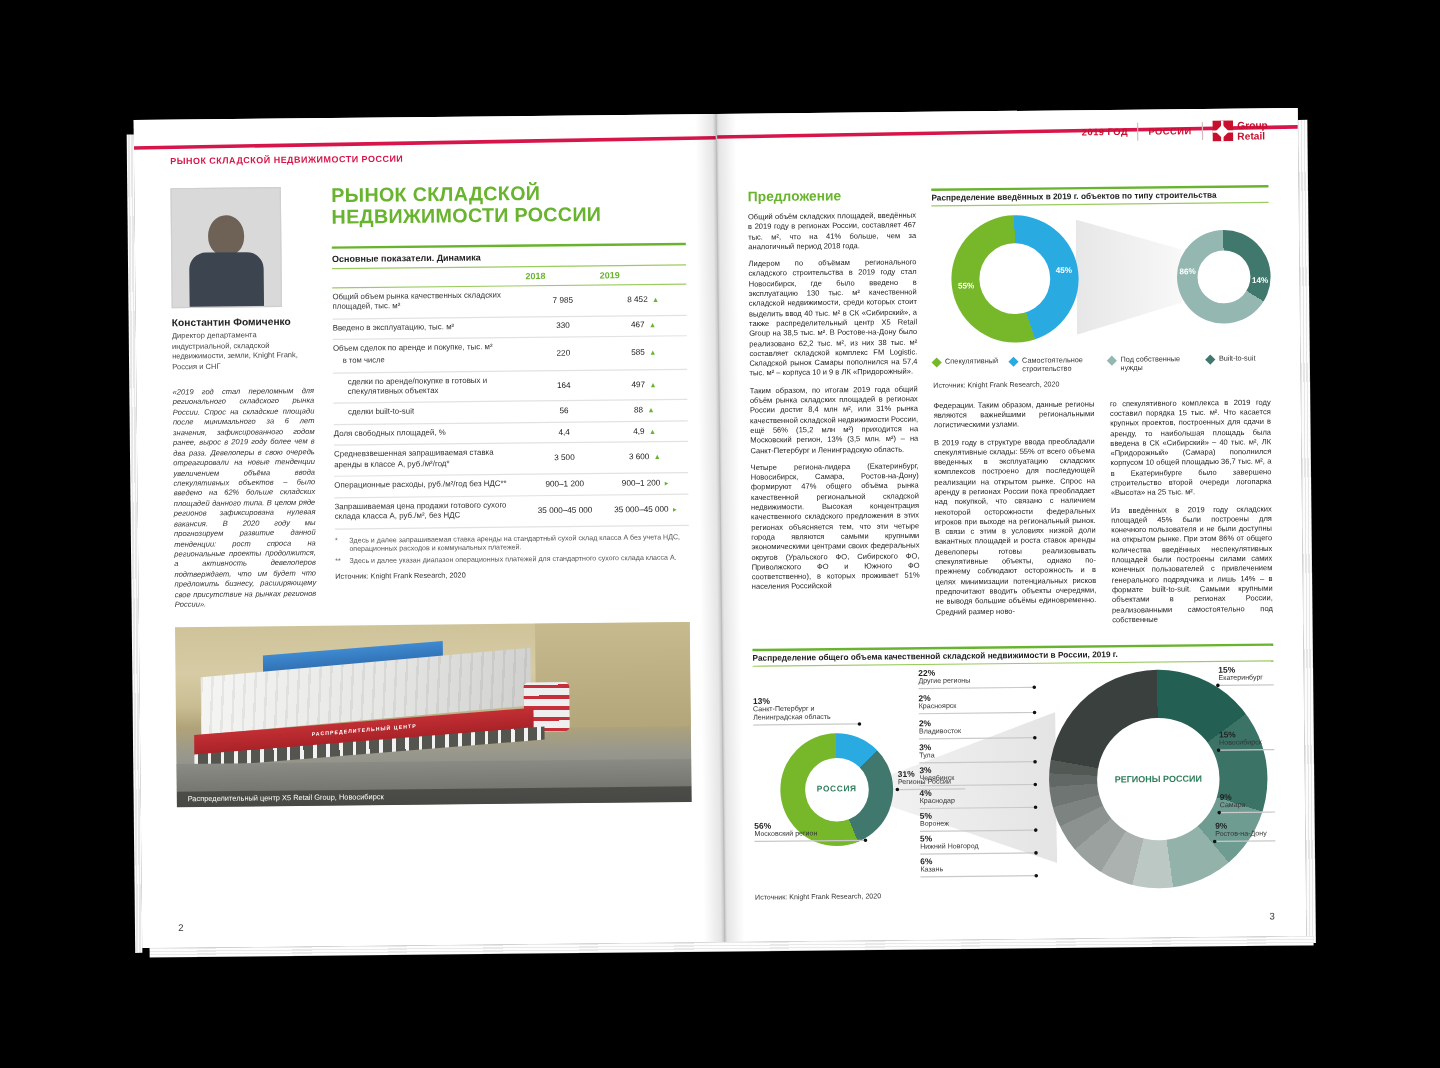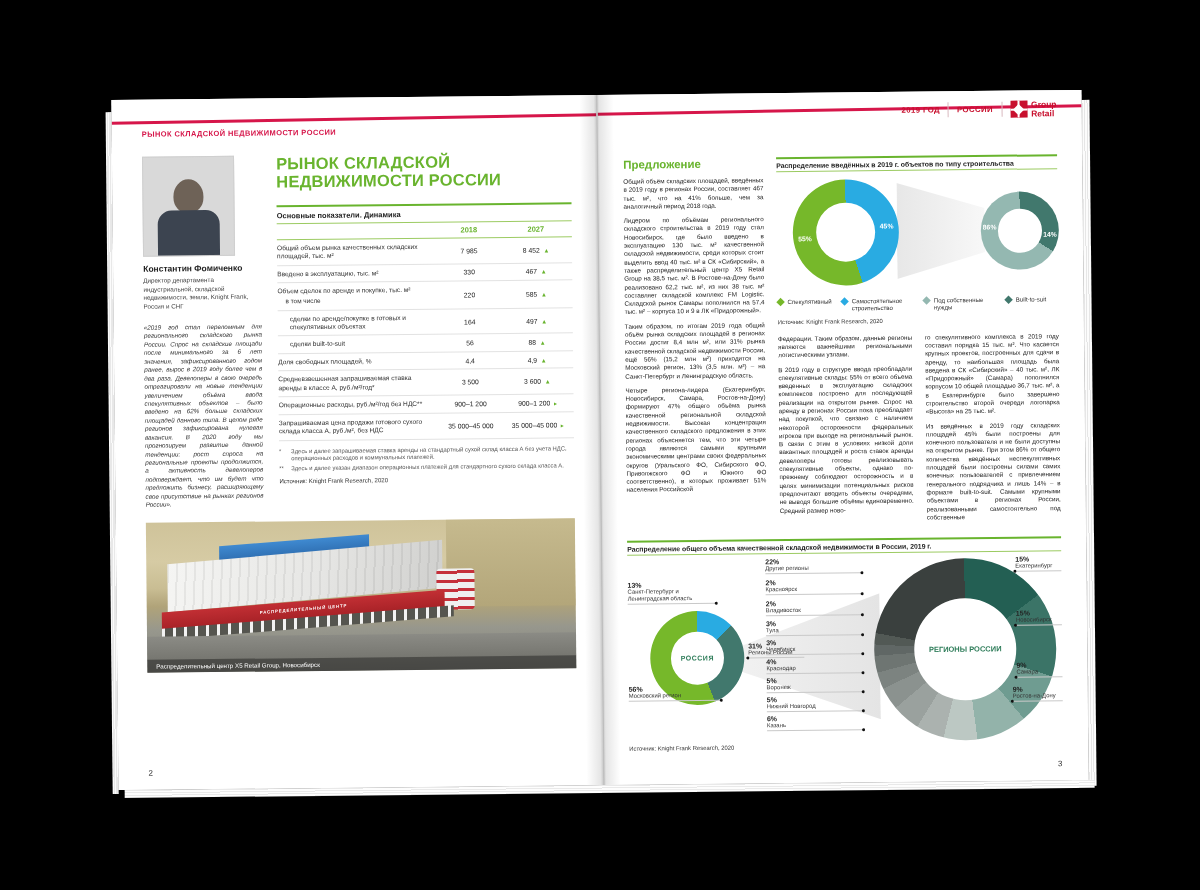--- a/index.html
+++ b/index.html
@@ -33,21 +33,21 @@
   .portrait::after { content:''; position:absolute; left:50%; top:54%; width:62px; height:50px; margin-left:-31px; border-radius:14px 14px 0 0; background:#3c4450; }
   .author-name { font-size:8.5px; font-weight:bold; color:#222; margin-top:7px; }
   .author-role { font-size:6.3px; color:#444; line-height:1.35; margin-top:3px; }
   .author-quote { font-size:6.3px; font-style:italic; color:#333; line-height:1.34; margin-top:13px; text-align:justify; }
   .main-col { flex:1; }
   .lp-title { color:#69b42e; font-size:16.5px; font-weight:bold; line-height:1.08; letter-spacing:.2px; }
   .kf-table { margin-top:14px; }
   .table-title { font-size:7.5px; font-weight:bold; color:#222; border-top:2px solid #69b42e; padding:4px 0 3px; }
   .t-head { display:flex; border-top:1px solid #9ccb62; border-bottom:1px solid #9ccb62; padding:3px 0; }
   .t-head .t-label { flex:1; }
-  .t-year { width:62px; text-align:center; color:#69b42e; font-weight:bold; font-size:7.5px; }
+  .t-year { width:62px; text-align:left; color:#69b42e; font-weight:bold; font-size:7.5px; }
   .t-year.y19 { width:72px; }
   .t-row { display:flex; align-items:center; border-bottom:1px solid #e2e2e2; padding:4px 0; }
   .t-row .t-label { flex:1; font-size:6.6px; color:#333; line-height:1.28; padding-right:4px; }
   .t-row .t-label.indent { padding-left:12px; }
   .t-sub { font-size:6.4px; color:#333; margin-top:2px; padding-left:8px; }
   .t-val { width:62px; text-align:center; font-size:6.8px; color:#222; }
   .t-val.v19 { width:72px; }
   .t-trend { color:#69b42e; font-size:6px; margin-left:2px; }
   .footnotes { margin-top:7px; }
   .footnote { display:flex; gap:3px; font-size:5.9px; color:#555; line-height:1.3; margin-bottom:2px; }
@@ -149,21 +149,21 @@
               <div class="author-role">Директор департамента индустриальной, складской недвижимости, земли, Knight Frank, Россия и СНГ</div>
               <div class="author-quote">«2019 год стал переломным для регионального складского рынка России. Спрос на складские площади после минимального за 6 лет значения, зафиксированного годом ранее, вырос в 2019 году более чем в два раза. Девелоперы в свою очередь отреагировали на новые тенденции увеличением объёма ввода спекулятивных объектов – было введено на 62% больше складских площадей данного типа. В целом ряде регионов зафиксирована нулевая вакансия. В 2020 году мы прогнозируем развитие данной тенденции: рост спроса на региональные проекты продолжится, а активность девелоперов подтверждает, что им будет что предложить бизнесу, расширяющему свое присутствие на рынках регионов России».</div>
             </div>
             <div class="main-col">
               <div class="lp-title">РЫНОК СКЛАДСКОЙ НЕДВИЖИМОСТИ РОССИИ</div>
               <div class="kf-table">
                 <div class="table-title">Основные показатели. Динамика</div>
                 <div class="t-head">
                   <div class="t-label"></div>
                   <div class="t-year">2018</div>
-                  <div class="t-year y19">2027</div>
+                  <div class="t-year y19">2019</div>
                 </div>
                 <div id="table-rows">
                     <div class="t-row">
                       <div class="t-label">Общий объем рынка качественных складских площадей, тыс. м²</div>
                       <div class="t-val">7 985</div>
                       <div class="t-val v19">8 452<span class="t-trend"> ▲</span></div>
                     </div>
                     <div class="t-row">
                       <div class="t-label">Введено в эксплуатацию, тыс. м²</div>
                       <div class="t-val">330</div>

